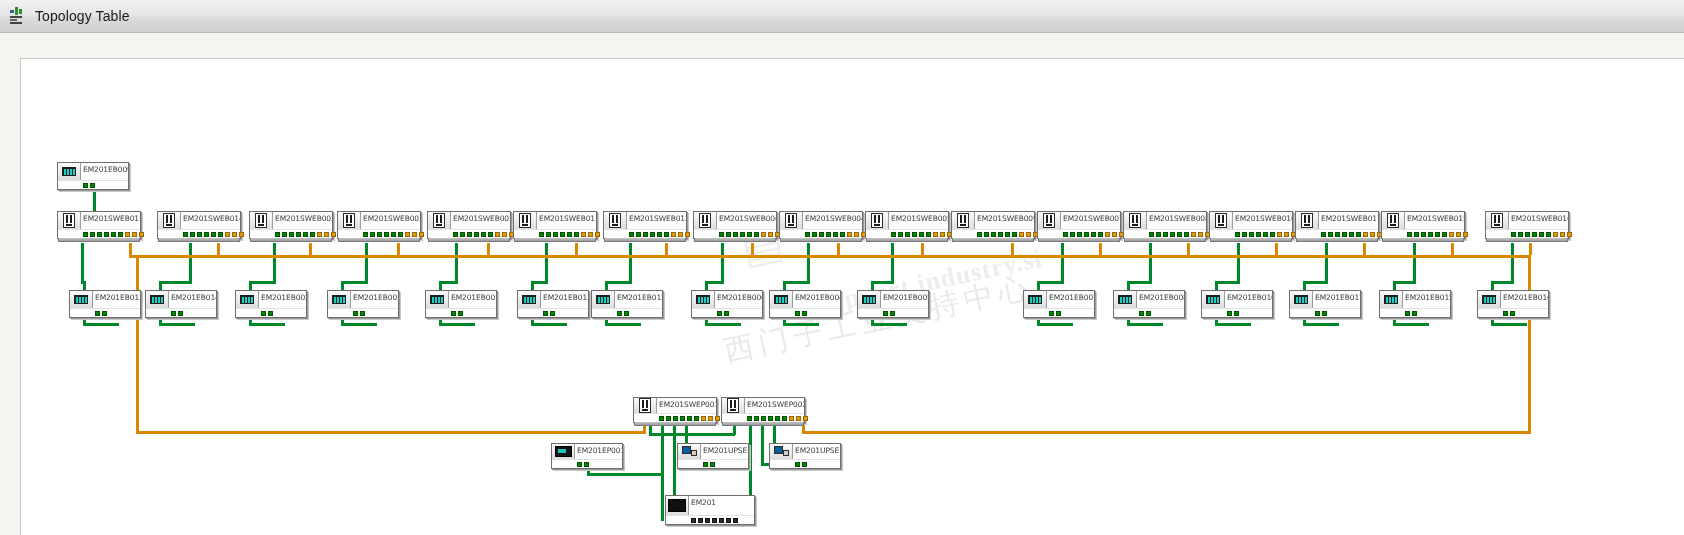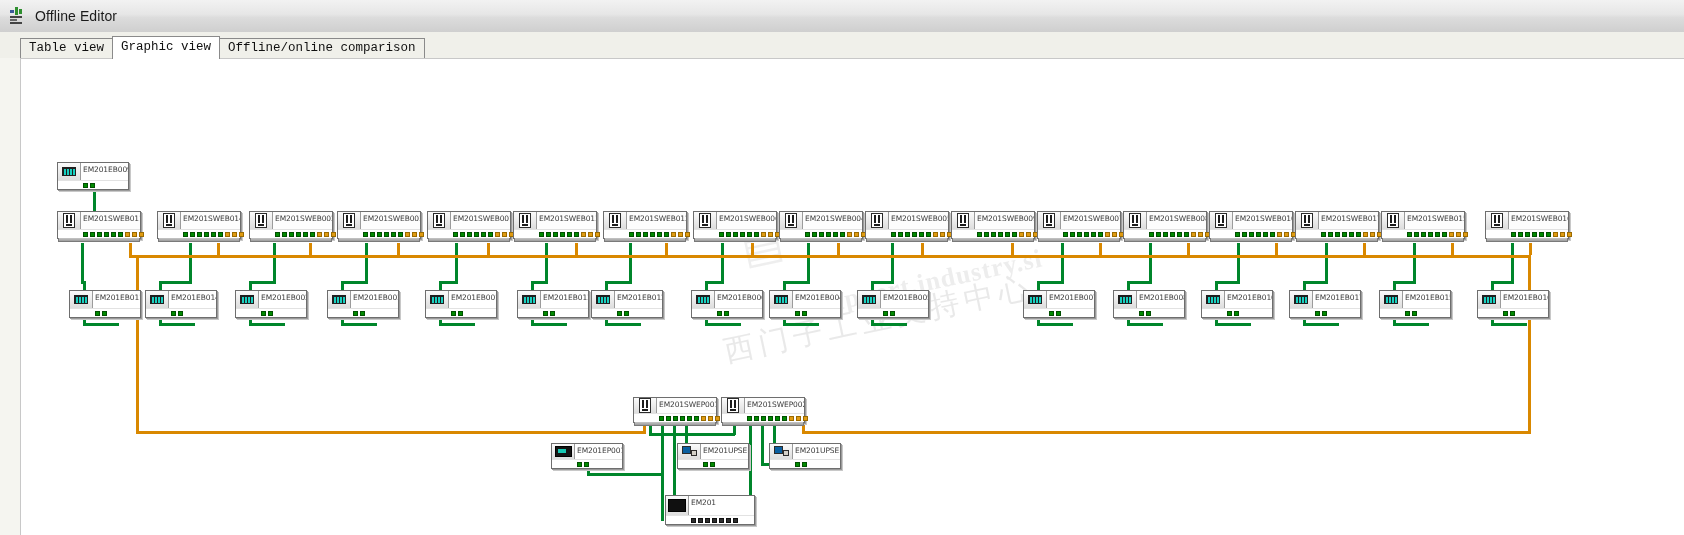--- a/index.html
+++ b/index.html
@@ -167,30 +167,23 @@
 
   <div class="titlebar">
     <div class="title-icon">
       <span class="ti ti1"></span>
         <span class="ti ti2"></span>
         <span class="ti ti3"></span>
       <span class="ti ti4"></span>
         <span class="ti ti5"></span>
         <span class="ti ti6"></span>
     </div>
-    <div class="title-text">Offline Editor</div>
+    <div class="title-text">Topology Table</div>
   </div>
 
-  <div class="tabstrip">
-    <div class="tabs">
-      <div class="tab">Table view</div>
-      <div class="tab active">Graphic view</div>
-      <div class="tab">Offline/online comparison</div>
-    </div>
-  </div>
 
   <div class="canvas">
 
     <div class="watermark">
       <div class="wm-logo">▤</div>
       <div class="wm-en">support.industry.si</div>
       <div class="wm-cn">西门子工业支持中心</div>
     </div>
 
     <div id="wires">

